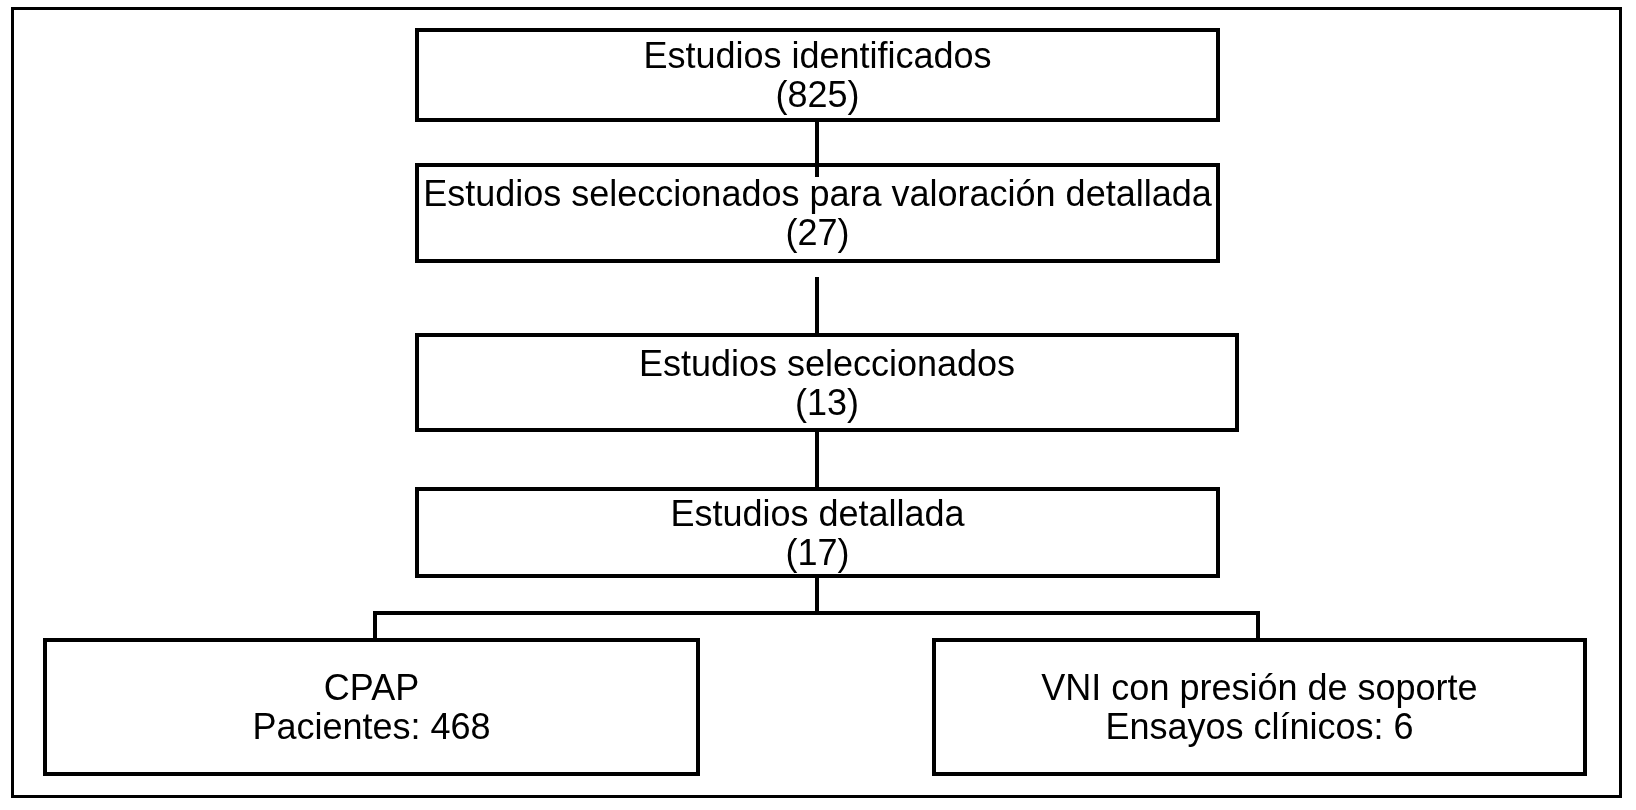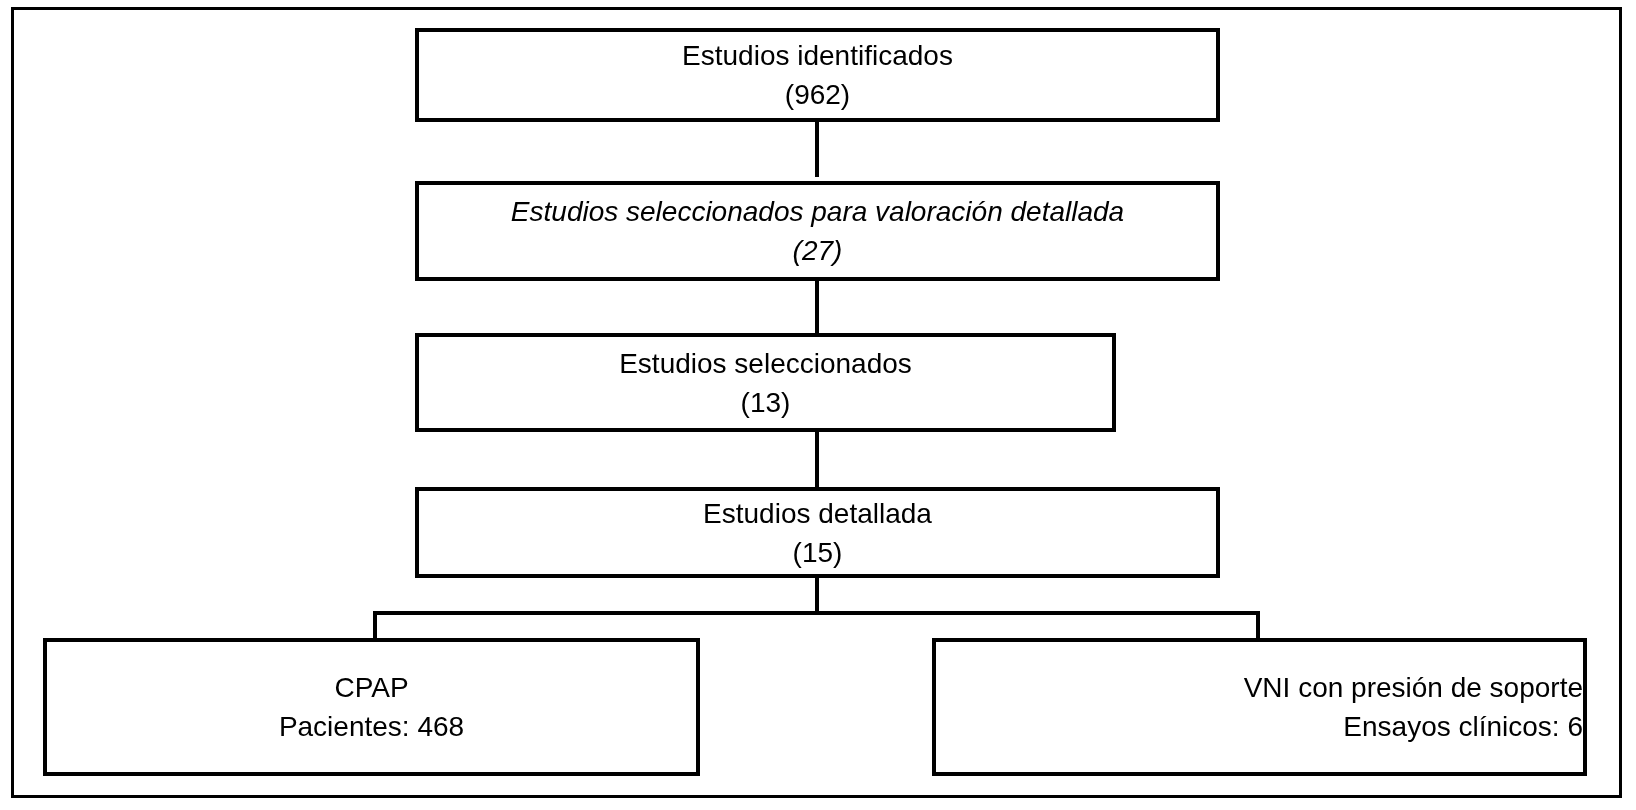--- a/index.html
+++ b/index.html
@@ -28,29 +28,29 @@
   .fbox {
     position: absolute;
     border: 4px solid #000000;
     box-sizing: border-box;
     background: #ffffff;
     display: flex;
     flex-direction: column;
     align-items: center;
     justify-content: center;
     text-align: center;
-    font-size: 28px;
+    font-size: 36px;
     line-height: 39px;
   }
   .b1 { left: 415px; top: 28px;  width: 805px; height: 94px; }
-  .b2 { left: 415px; top: 181px; width: 805px; height: 100px; font-style: italic; }
-  .b3 { left: 415px; top: 333px; width: 701px; height: 99px; }
+  .b2 { left: 415px; top: 163px; width: 805px; height: 100px; }
+  .b3 { left: 415px; top: 333px; width: 824px; height: 99px; }
   .b4 { left: 415px; top: 487px; width: 805px; height: 91px; }
   .child-left  { left: 43px;  top: 638px; width: 657px; height: 138px; }
-  .child-right { left: 932px; top: 638px; width: 655px; height: 138px; align-items: flex-end; }
+  .child-right { left: 932px; top: 638px; width: 655px; height: 138px; }
   .line {
     position: absolute;
     background: #000000;
   }
   .v1 { left: 815px; top: 122px; width: 4px; height: 55px; }
   .v2 { left: 815px; top: 277px; width: 4px; height: 56px; }
   .v3 { left: 815px; top: 432px; width: 4px; height: 55px; }
   .v4 { left: 815px; top: 578px; width: 4px; height: 35px; }
   .hbranch { left: 373px; top: 611px; width: 887px; height: 4px; }
   .dropL { left: 373px;  top: 611px; width: 4px; height: 27px; }
@@ -58,36 +58,36 @@
 </style>
 </head>
 <body>
 
 <div class="stage">
 
   <div class="outer-border"></div>
 
   <div class="fbox b1">
     <div>Estudios identificados</div>
-    <div>(962)</div>
+    <div>(825)</div>
   </div>
 
   <div class="fbox b2">
     <div>Estudios seleccionados para valoración detallada</div>
     <div>(27)</div>
   </div>
 
   <div class="fbox b3">
     <div>Estudios seleccionados</div>
     <div>(13)</div>
   </div>
 
   <div class="fbox b4">
     <div>Estudios detallada</div>
-    <div>(15)</div>
+    <div>(17)</div>
   </div>
 
   <div class="line v1"></div>
   <div class="line v2"></div>
   <div class="line v3"></div>
   <div class="line v4"></div>
   <div class="line hbranch"></div>
   <div class="line dropL"></div>
   <div class="line dropR"></div>
 

